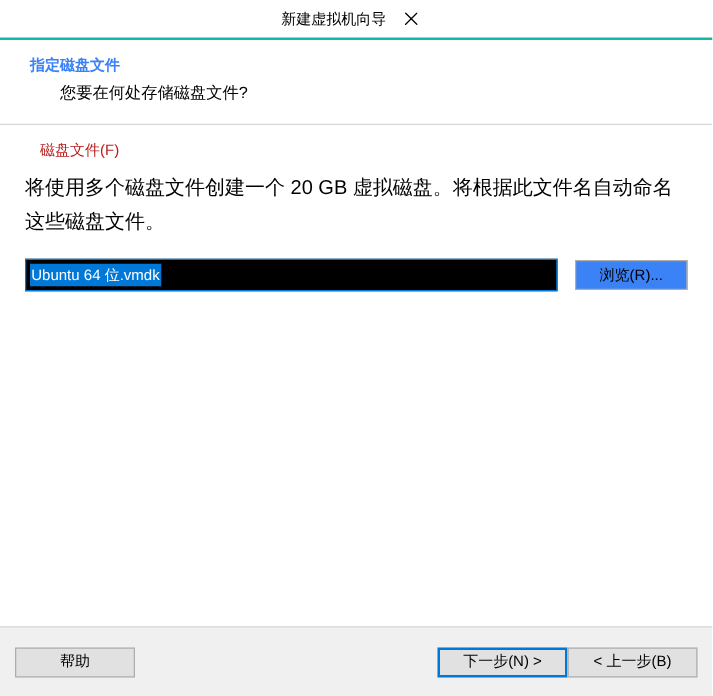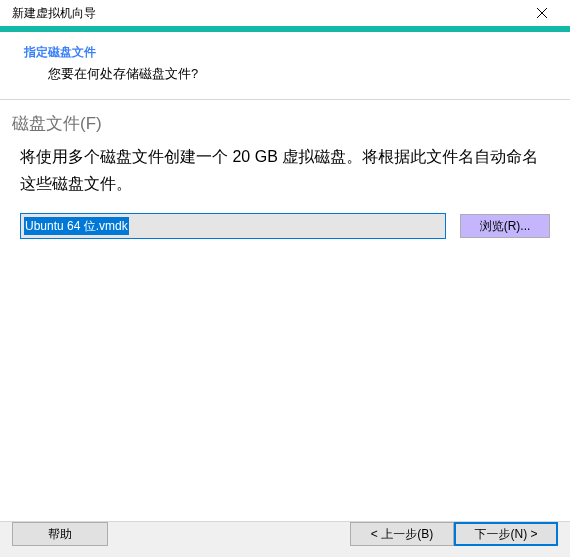--- a/index.html
+++ b/index.html
@@ -9,23 +9,23 @@
       background: #fff;
       width: 570px;
       height: 557px;
       overflow: hidden;
       position: relative;
     }
     .titlebar {
       height: 32px;
       display: flex;
       align-items: center;
-      justify-content: space-between;
+      justify-content: center;
       padding: 0 8px 0 12px;
-      border-bottom: 6px solid #14b8a6;
+      border-bottom: 2px solid #14b8a6;
     }
     .titlebar-title { font-size: 12px; color: #000; }
     .close-btn {
       width: 40px; height: 28px;
       display: flex; align-items: center; justify-content: center;
       cursor: pointer;
     }
     .close-btn svg { width: 10px; height: 10px; }
 
     .header-section {
@@ -33,23 +33,23 @@
       border-bottom: 1px solid #d8d8d8;
       background: #fff;
     }
     .header-title { font-size: 12px; font-weight: bold; color: #3b82f6; margin-bottom: 4px; }
     .header-subtitle { font-size: 13px; color: #000; padding-left: 24px; }
 
     .content-area {
       padding: 12px;
     }
     .fieldset-label {
-      font-size: 17px; color: #737373;
+      font-size: 12px; color: #b91c1c;
       margin-bottom: 8px;
-      margin-left: 0;
+      margin-left: 20px;
     }
     .disk-description {
       font-size: 16px; color: #000;
       line-height: 1.7;
       margin: 0 8px 16px 8px;
     }
     .input-row {
       display: flex;
       align-items: center;
       gap: 14px;
@@ -61,41 +61,41 @@
       display: inline-block;
       line-height: 18px;
       padding: 0 1px;
     }
     .input-wrap {
       flex: 1;
       height: 24px;
       border: 1px solid #0078d7;
       padding: 12px 3px;
       font-size: 12px;
-      background: #e5e5e5;
+      background: #000000;
       display: flex;
       align-items: center;
       overflow: hidden;
     }
     .browse-btn {
       width: 90px; height: 24px;
-      background: #c4b5fd;
+      background: #3b82f6;
       border: 1px solid #adadad;
       font-size: 12px;
       font-family: inherit;
       cursor: pointer;
     }
 
     .footer {
       position: absolute;
       bottom: 0; left: 0; right: 0;
-      height: 36px;
+      height: 56px;
       border-top: 1px solid #d8d8d8;
       display: flex;
-      align-items: flex-start;
+      align-items: center;
       padding: 0 12px;
       gap: 6px;
       background: #f0f0f0;
     }
     .footer-spacer { flex: 1; }
     .footer-btn {
       height: 24px;
       min-width: 96px;
       background: #e1e1e1;
       border: 1px solid #adadad;
@@ -151,16 +151,16 @@
     <button class="browse-btn">浏览(R)...</button>
   </div>
 </div>
 
 <div class="watermark"></div>
 
 <div class="footer">
   <button class="footer-btn help-btn">帮助</button>
   <div class="footer-spacer"></div>
   <div class="nav-group">
+    <button class="footer-btn default">下一步(N) &gt;</button>
     <button class="footer-btn">&lt; 上一步(B)</button>
-    <button class="footer-btn default">下一步(N) &gt;</button>
   </div>
 </div>
 
 </body></html>

